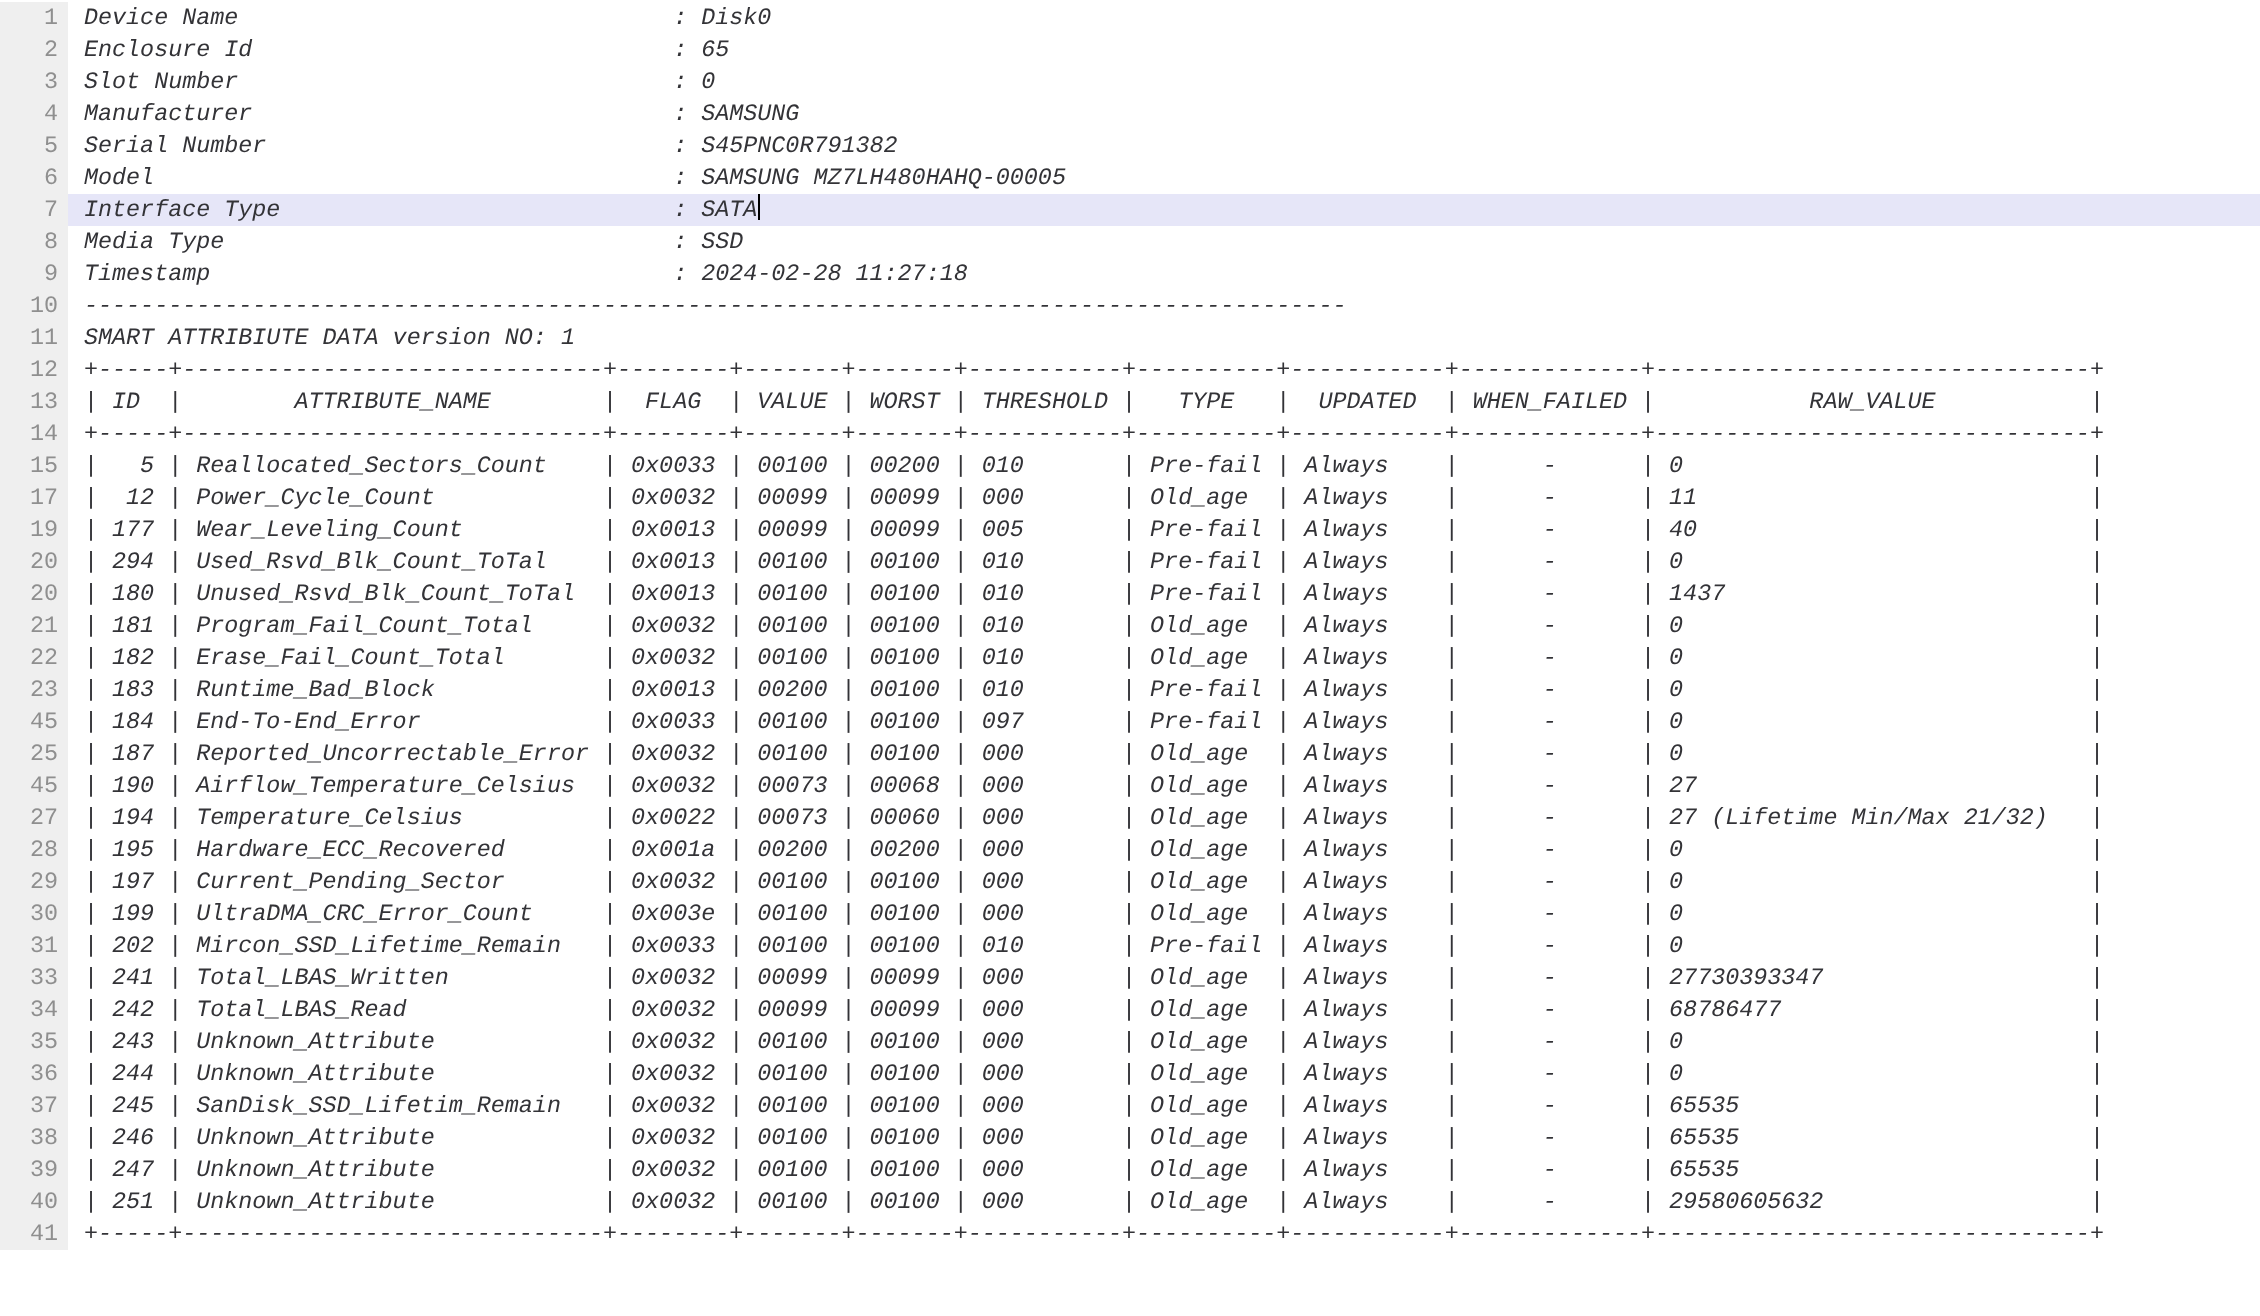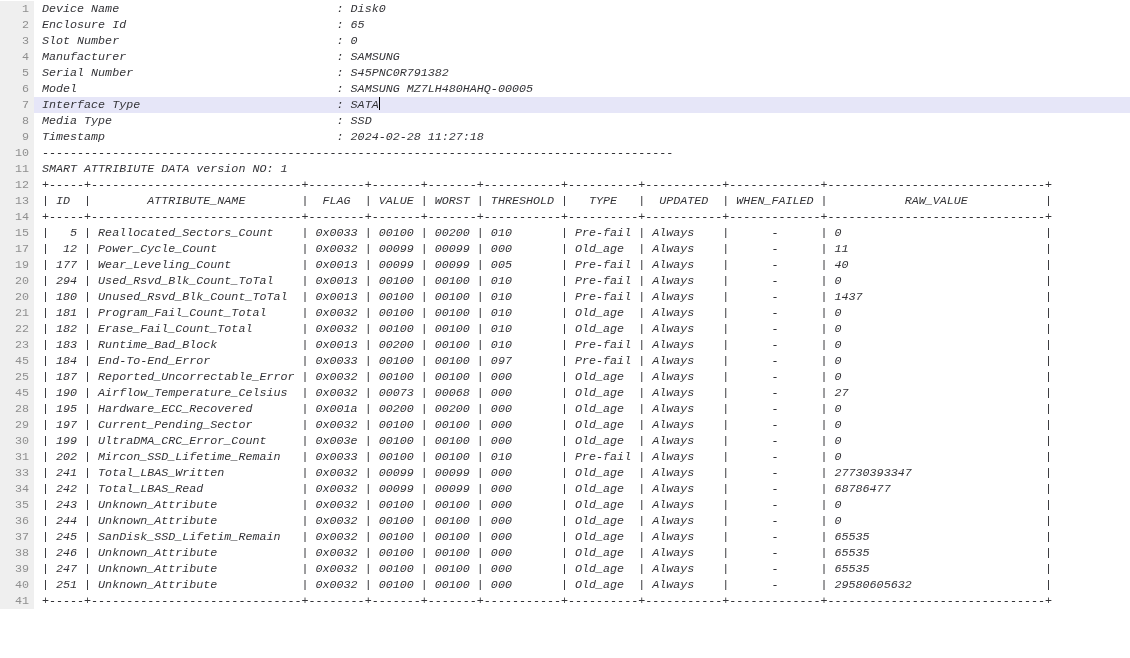--- a/index.html
+++ b/index.html
@@ -55,20 +55,21 @@
       <div class="line"><span class="gutter">17</span><span class="content">|  12 | Power_Cycle_Count            | 0x0032 | 00099 | 00099 | 000       | Old_age  | Always    |      -      | 11                            |</span></div>
       <div class="line"><span class="gutter">19</span><span class="content">| 177 | Wear_Leveling_Count          | 0x0013 | 00099 | 00099 | 005       | Pre-fail | Always    |      -      | 40                            |</span></div>
       <div class="line"><span class="gutter">20</span><span class="content">| 294 | Used_Rsvd_Blk_Count_ToTal    | 0x0013 | 00100 | 00100 | 010       | Pre-fail | Always    |      -      | 0                             |</span></div>
       <div class="line"><span class="gutter">20</span><span class="content">| 180 | Unused_Rsvd_Blk_Count_ToTal  | 0x0013 | 00100 | 00100 | 010       | Pre-fail | Always    |      -      | 1437                          |</span></div>
       <div class="line"><span class="gutter">21</span><span class="content">| 181 | Program_Fail_Count_Total     | 0x0032 | 00100 | 00100 | 010       | Old_age  | Always    |      -      | 0                             |</span></div>
       <div class="line"><span class="gutter">22</span><span class="content">| 182 | Erase_Fail_Count_Total       | 0x0032 | 00100 | 00100 | 010       | Old_age  | Always    |      -      | 0                             |</span></div>
       <div class="line"><span class="gutter">23</span><span class="content">| 183 | Runtime_Bad_Block            | 0x0013 | 00200 | 00100 | 010       | Pre-fail | Always    |      -      | 0                             |</span></div>
       <div class="line"><span class="gutter">45</span><span class="content">| 184 | End-To-End_Error             | 0x0033 | 00100 | 00100 | 097       | Pre-fail | Always    |      -      | 0                             |</span></div>
       <div class="line"><span class="gutter">25</span><span class="content">| 187 | Reported_Uncorrectable_Error | 0x0032 | 00100 | 00100 | 000       | Old_age  | Always    |      -      | 0                             |</span></div>
       <div class="line"><span class="gutter">45</span><span class="content">| 190 | Airflow_Temperature_Celsius  | 0x0032 | 00073 | 00068 | 000       | Old_age  | Always    |      -      | 27                            |</span></div>
+      <div class="line"><span class="gutter">27</span><span class="content">| 194 | Temperature_Celsius          | 0x0022 | 00073 | 00060 | 000       | Old_age  | Always    |      -      | 27 (Lifetime Min/Max 21/32)   |</span></div>
       <div class="line"><span class="gutter">28</span><span class="content">| 195 | Hardware_ECC_Recovered       | 0x001a | 00200 | 00200 | 000       | Old_age  | Always    |      -      | 0                             |</span></div>
       <div class="line"><span class="gutter">29</span><span class="content">| 197 | Current_Pending_Sector       | 0x0032 | 00100 | 00100 | 000       | Old_age  | Always    |      -      | 0                             |</span></div>
       <div class="line"><span class="gutter">30</span><span class="content">| 199 | UltraDMA_CRC_Error_Count     | 0x003e | 00100 | 00100 | 000       | Old_age  | Always    |      -      | 0                             |</span></div>
       <div class="line"><span class="gutter">31</span><span class="content">| 202 | Mircon_SSD_Lifetime_Remain   | 0x0033 | 00100 | 00100 | 010       | Pre-fail | Always    |      -      | 0                             |</span></div>
       <div class="line"><span class="gutter">33</span><span class="content">| 241 | Total_LBAS_Written           | 0x0032 | 00099 | 00099 | 000       | Old_age  | Always    |      -      | 27730393347                   |</span></div>
       <div class="line"><span class="gutter">34</span><span class="content">| 242 | Total_LBAS_Read              | 0x0032 | 00099 | 00099 | 000       | Old_age  | Always    |      -      | 68786477                      |</span></div>
       <div class="line"><span class="gutter">35</span><span class="content">| 243 | Unknown_Attribute            | 0x0032 | 00100 | 00100 | 000       | Old_age  | Always    |      -      | 0                             |</span></div>
       <div class="line"><span class="gutter">36</span><span class="content">| 244 | Unknown_Attribute            | 0x0032 | 00100 | 00100 | 000       | Old_age  | Always    |      -      | 0                             |</span></div>
       <div class="line"><span class="gutter">37</span><span class="content">| 245 | SanDisk_SSD_Lifetim_Remain   | 0x0032 | 00100 | 00100 | 000       | Old_age  | Always    |      -      | 65535                         |</span></div>
       <div class="line"><span class="gutter">38</span><span class="content">| 246 | Unknown_Attribute            | 0x0032 | 00100 | 00100 | 000       | Old_age  | Always    |      -      | 65535                         |</span></div>

